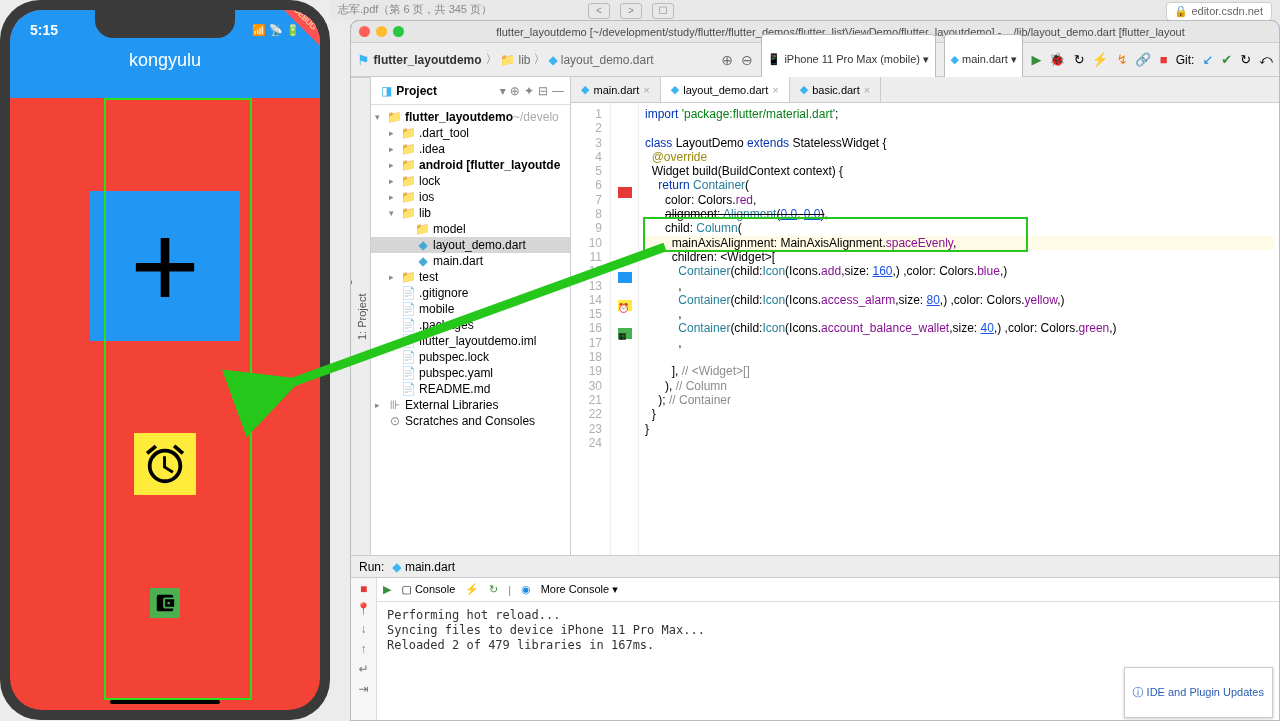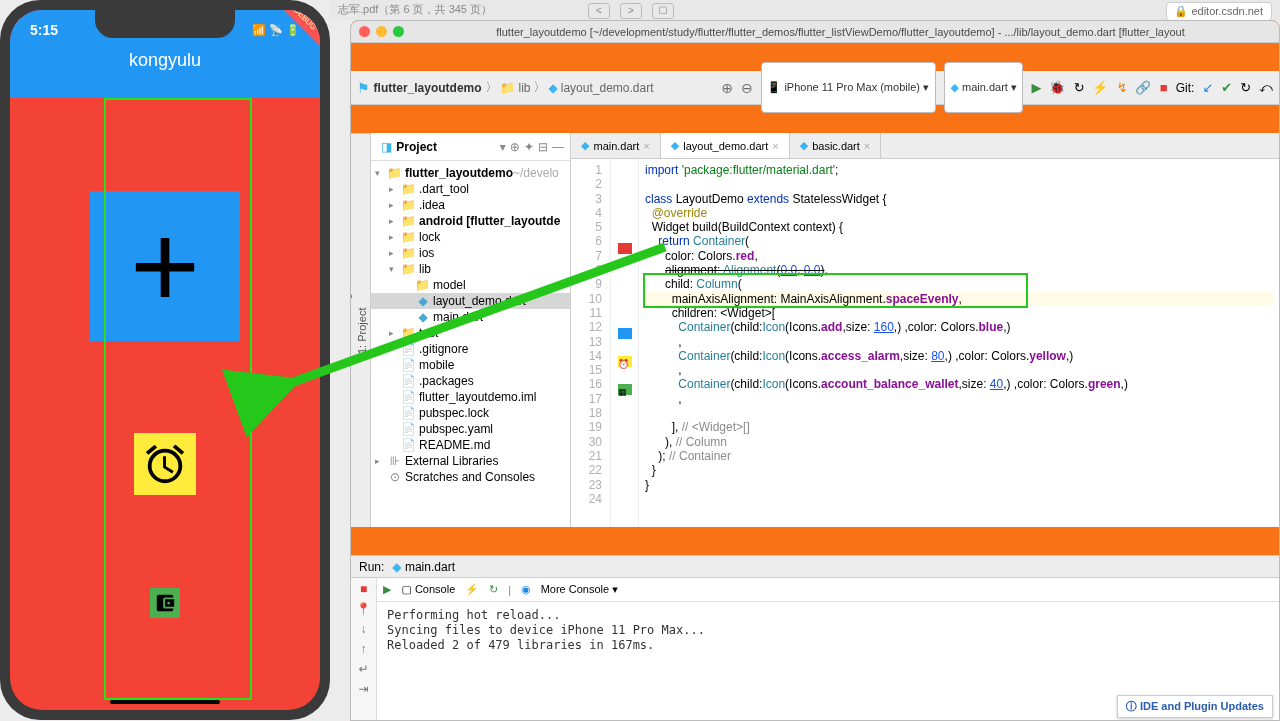--- a/index.html
+++ b/index.html
@@ -22,21 +22,21 @@
 .box.green { width:30px; height:30px; background:#4caf50; }
 .plus { font-size:120px; font-weight:300; color:#000; line-height:0.7; }
 .alarm-svg { width:46px; height:46px; }
 .wallet-svg { width:22px; height:22px; }
 .home-indicator { position:absolute; bottom:6px; left:50%; transform:translateX(-50%); width:110px; height:4px; background:#000; border-radius:3px; }
 
 
 .pdf-bg { position:absolute; left:330px; top:0; right:0; height:20px; color:#888; font-size:11px; padding:2px 8px; background:#e8e8e8; }
 
 
-.ide { position:absolute; left:350px; top:20px; right:0; bottom:0; background:#f97316; border:1px solid #bbb; border-radius:8px 8px 0 0; overflow:hidden; display:flex; flex-direction:column; font-size:12px;gap:28px; }
+.ide { position:absolute; left:350px; top:20px; right:0; bottom:0; background:#3b82f6; border:1px solid #bbb; border-radius:8px 8px 0 0; overflow:hidden; display:flex; flex-direction:column; font-size:12px; }
 .titlebar { height:22px; background:#e6e6e6; display:flex; align-items:center; padding:0 8px; border-bottom:1px solid #ccc; }
 .tl-dot { width:11px; height:11px; border-radius:50%; margin-right:6px; }
 .dot-r{background:#ff5f57;} .dot-y{background:#febc2e;} .dot-g{background:#28c840;}
 .title-text { flex:1; text-align:center; color:#4a4a4a; font-size:11px; white-space:nowrap; overflow:hidden; }
 .toolbar { height:34px; background:#ededed; border-bottom:1px solid #ccc; display:flex; align-items:center; padding:0 6px; gap:4px; }
 .tb-left { display:flex; align-items:center; gap:4px; flex:0 0 auto; }
 .tb-icon { font-size:14px; color:#6e6e6e; }
 .tb-proj { font-weight:700; color:#333; }
 .tb-crumb { color:#666; display:flex; align-items:center; gap:3px; }
 .tb-right { margin-left:auto; display:flex; align-items:center; gap:8px; }
@@ -63,34 +63,34 @@
 .tabs { height:26px; border-bottom:1px solid #ccc; display:flex; background:#ededed; }
 .tab { padding:4px 10px; border-right:1px solid #ccc; display:flex; align-items:center; gap:4px; font-size:11px; }
 .tab.active { background:#fff; }
 .tab .x { color:#aaa; }
 .editor { flex:1; display:flex; overflow:hidden; font-family:Menlo,Consolas,monospace; font-size:12px; position:relative; }
 .gutter { width:40px; background:#fff; color:#b0b0b0; text-align:right; padding:4px 8px 0 0; line-height:14.3px; border-right:1px solid #eee; }
 .gutter div { height:14.3px; }
 .marker-strip { width:28px; background:#fff; border-right:1px solid #eee; position:relative; }
 .ms { position:absolute; width:14px; height:11px; left:7px; }
 .code { flex:1; padding:4px 6px 0 6px; line-height:14.3px; white-space:pre; overflow:hidden; }
-.kw{color:#0033b3;} .cls{color:#000;} .str{color:#067d17;} .com{color:#8c8c8c;} .prop{color:#871094;font-weight:bold;} .ann{color:#9e880d;} .typ{color:#267f99;text-align:right;} .num{color:#1750eb;text-decoration:underline;}
+.kw{color:#0033b3;} .cls{color:#000;} .str{color:#067d17;} .com{color:#8c8c8c;} .prop{color:#871094;} .ann{color:#9e880d;} .typ{color:#267f99;text-align:right;} .num{color:#1750eb;text-decoration:underline;}
 .hl-line { background:#fffbe6; display:inline-block; min-width:100%; }
 .green-box { position:absolute; border:2px solid #24c71a; pointer-events:none; }
 .arrow-overlay { position:absolute; left:0; top:0; pointer-events:none; z-index:50; }
 
 
 .run-panel { height:165px; border-top:1px solid #ccc; background:#fff; display:flex; flex-direction:column; }
 .run-hdr { height:22px; background:#ededed; border-bottom:1px solid #ccc; display:flex; align-items:center; padding:0 8px; gap:8px; font-size:12px; }
 .run-body { flex:1; display:flex; }
 .run-rail { width:26px; border-right:1px solid #ddd; display:flex; flex-direction:column; align-items:center; padding:4px 0; gap:6px; color:#777; background:#f6f6f6; }
 .console-wrap { flex:1; display:flex; flex-direction:column; }
 .console-tabs { height:24px; border-bottom:1px solid #ddd; display:flex; align-items:center; padding:0 6px; gap:10px; font-size:11px; }
 .console { flex:1; font-family:Menlo,monospace; font-size:12px; padding:6px 10px; line-height:15px; color:#333; white-space:pre; }
-.floating-notice { position:absolute; right:6px; bottom:2px; background:#fff; border:1px solid #ccc; padding:3px 8px; font-size:11px; color:#2a5db0; box-shadow:0 1px 3px rgba(0,0,0,.2); font-weight:700; }
+.floating-notice { position:absolute; right:6px; bottom:2px; background:#fff; border:1px solid #ccc; padding:17px 8px; font-size:11px; color:#2a5db0; box-shadow:0 1px 3px rgba(0,0,0,.2); font-weight:400; }
 .browser-bar { position:absolute; top:0; right:0; height:22px; width:700px; display:flex; align-items:center; justify-content:flex-end; padding:0 8px; font-size:11px; color:#666; gap:10px; }
 .nav-btn { width:22px; height:16px; border:1px solid #bbb; border-radius:3px; text-align:center; font-size:10px; color:#888; line-height:14px; }
 .url { flex:0 0 auto; padding:2px 8px; border:1px solid #ccc; border-radius:4px; background:#fff; }
 </style>
 </head>
 <body>
 
 <div class="pdf-bg">志军.pdf（第 6 页，共 345 页）</div>
 
 <div class="browser-bar">

